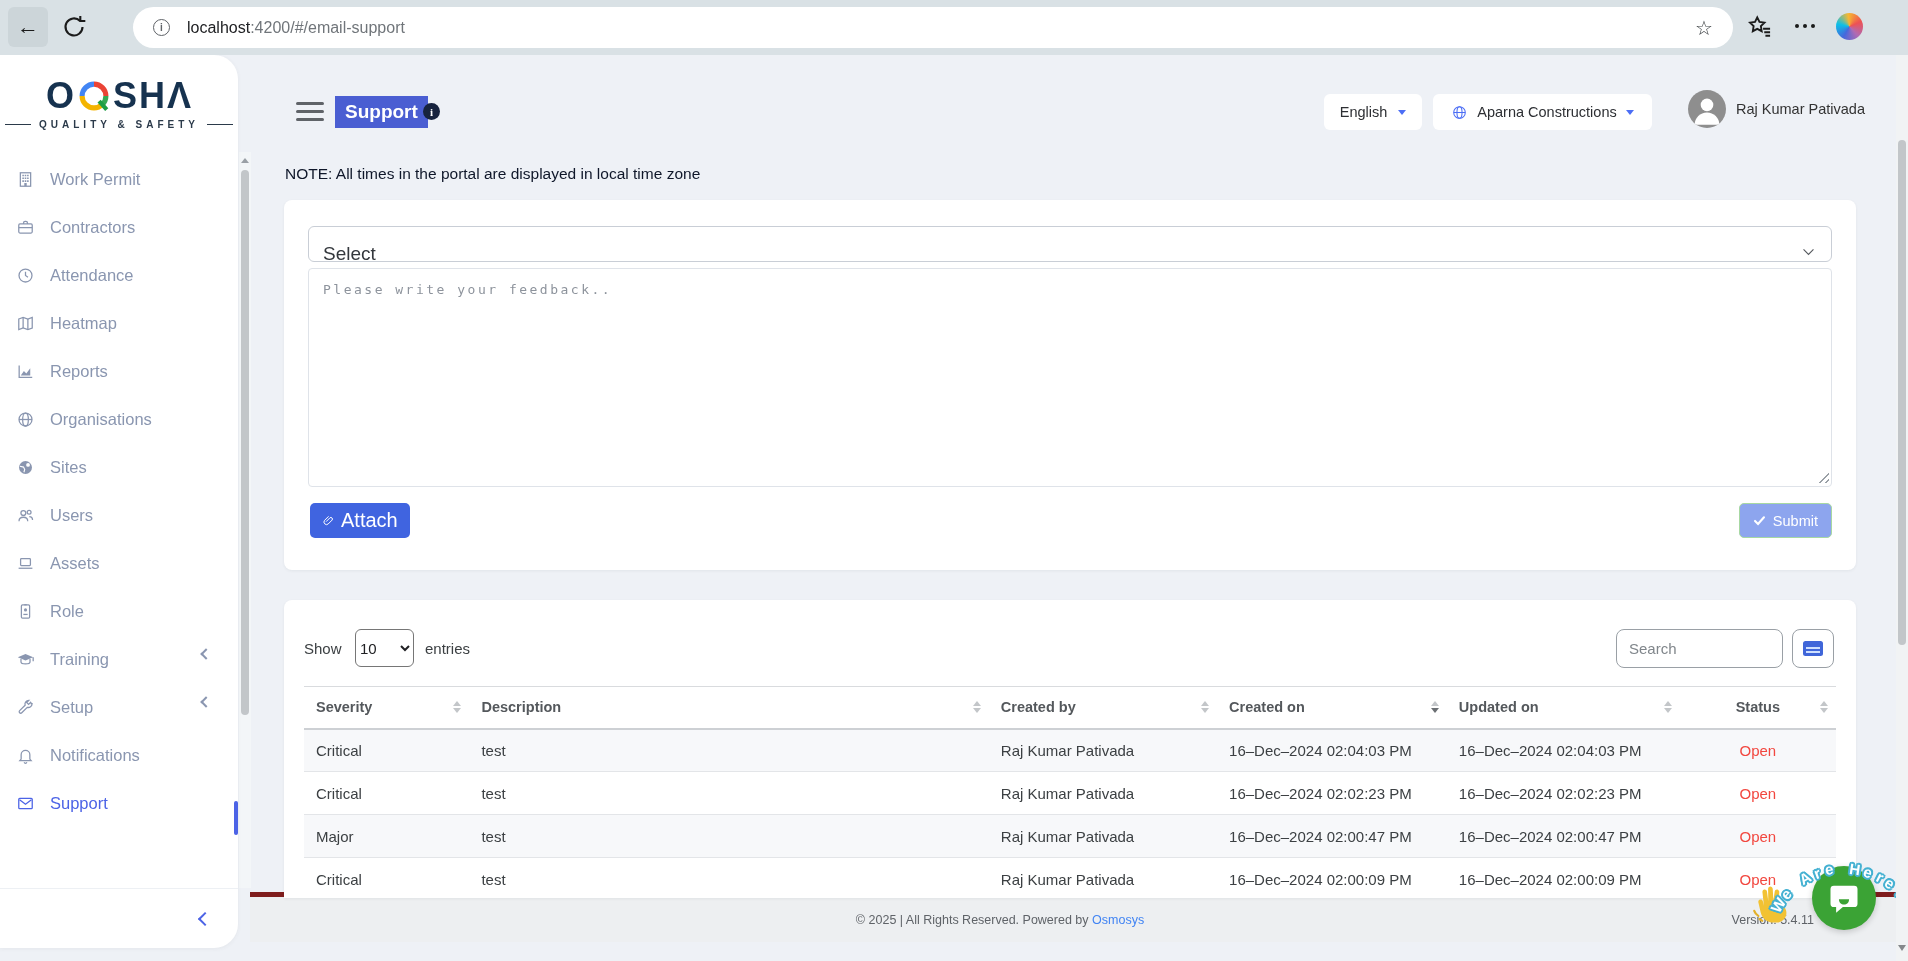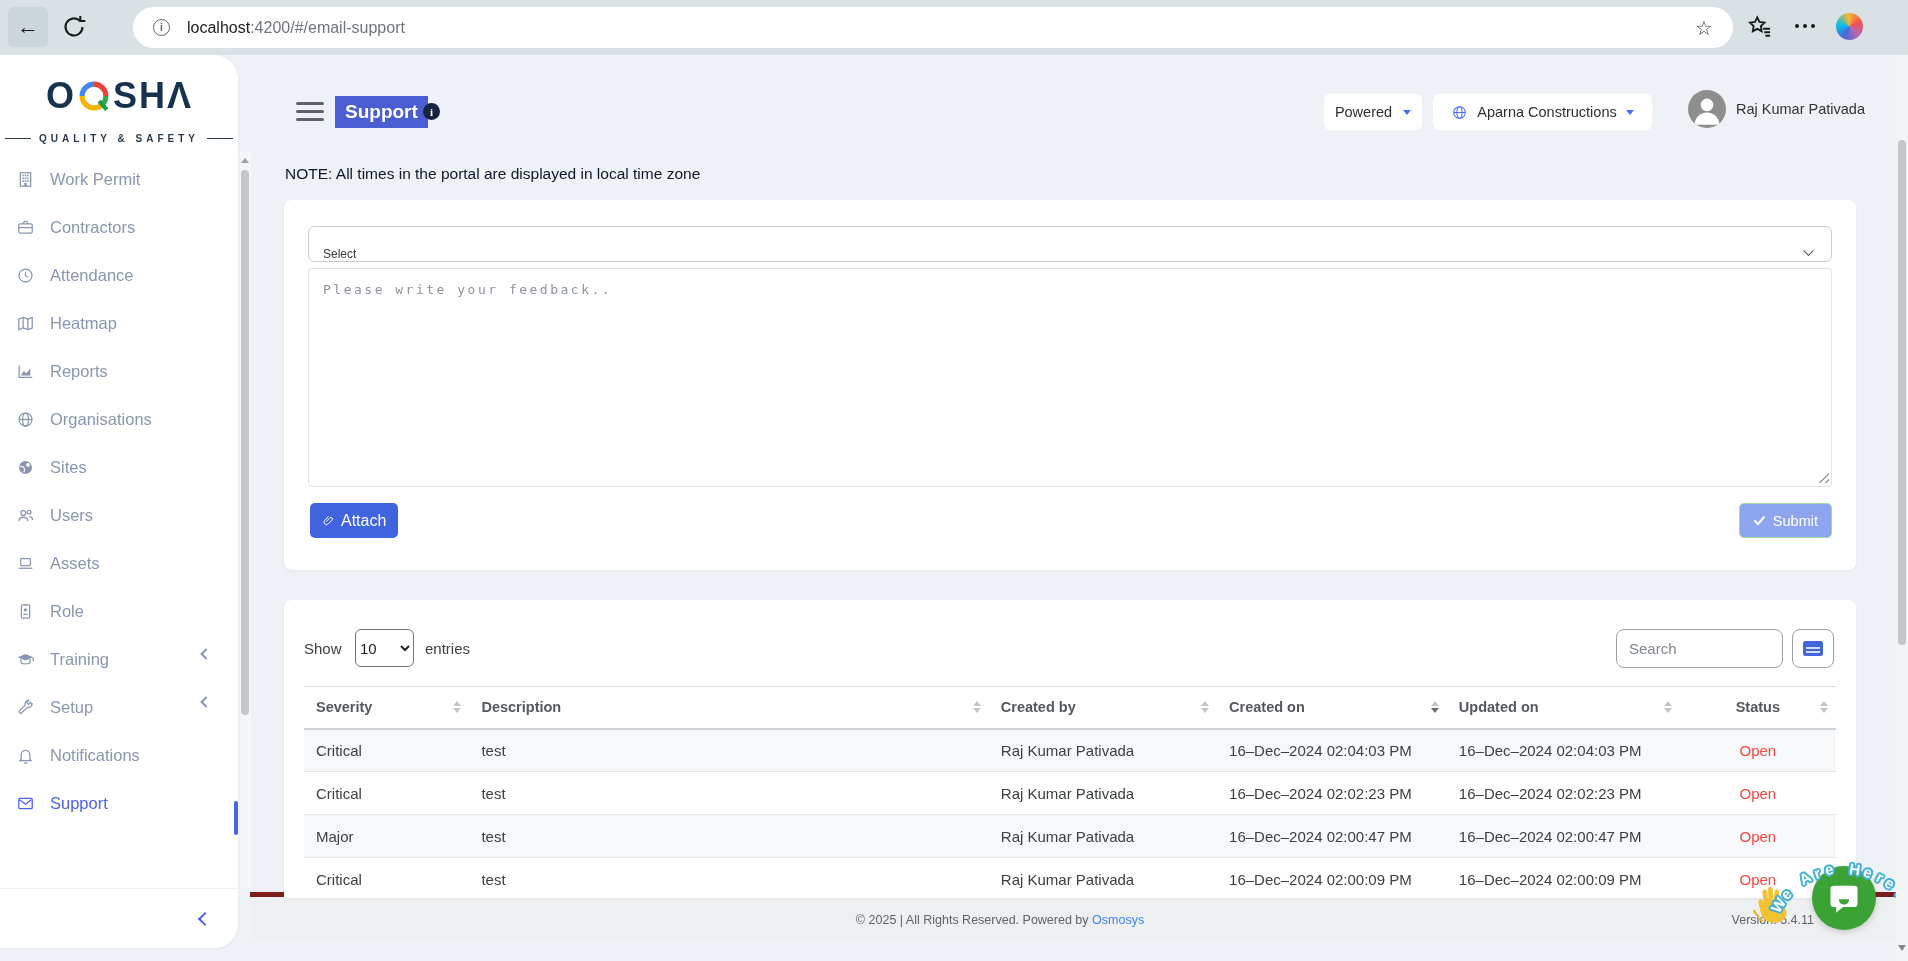--- a/index.html
+++ b/index.html
@@ -18,21 +18,21 @@
 .fav-icon{position:absolute;left:1745px;top:13px;width:28px;height:28px;color:#1b1b1b}
 .more-btn{position:absolute;left:1795px;top:24px;display:flex;gap:4px}
 .more-btn i{width:4px;height:4px;border-radius:50%;background:#1b1b1b}
 .copilot-btn{position:absolute;left:1836px;top:13px;width:27px;height:27px;border-radius:50%;background:conic-gradient(from 210deg,#4568dc,#0bc0e8,#f7b731,#ee5253,#b06ab3,#4568dc)}
 
 
 .sidebar{position:absolute;left:0;top:55px;width:238px;height:893px;background:#fff;border-radius:0 24px 24px 0;z-index:10;display:flex;flex-direction:column;box-shadow:0 1px 4px rgba(60,64,67,.06)}
 .logo-area{height:103px;padding-top:20px;text-align:center;flex:none}
 .logo{display:flex;align-items:center;justify-content:center;gap:1px;font-size:36px;font-weight:bold;color:#16324f;letter-spacing:1px}
 .logo svg{margin:0 1px}
-.tagline{margin-top:16px;font-size:10px;letter-spacing:4px;color:#2b3a4a;font-weight:bold;display:flex;align-items:center;justify-content:center;gap:8px}
+.tagline{margin-top:2px;font-size:10px;letter-spacing:4px;color:#2b3a4a;font-weight:bold;display:flex;align-items:center;justify-content:center;gap:8px}
 .tagline::before,.tagline::after{content:"";width:26px;height:1px;background:#2b3a4a}
 .menu{flex:1;padding-top:12px}
 .menu-item{height:48px;display:flex;padding-left:16px;color:#8a96b0;font-size:16.5px;position:relative;cursor:pointer}
 .menu-item svg{width:19px;height:19px;margin-right:15px;flex:none}
 .menu-item.active{color:#4c63e6}
 .menu-item.active::after{content:"";position:absolute;right:0;top:7px;bottom:7px;width:4px;background:#4c63e6;border-radius:2px}
 .chev-left{width:8px;height:8px;border-left:2.4px solid currentColor;border-bottom:2.4px solid currentColor;transform:rotate(45deg);position:absolute;right:28px}
 .sb-footer{height:60px;border-top:1px solid #edf0f4;display:flex;align-items:center;justify-content:flex-end;padding-right:28px;color:#4c63e6;flex:none}
 .sb-footer .chev-left{position:static;width:10px;height:10px}
 .sb-scrollbar{position:absolute;left:239px;top:152px;width:12px;height:736px;background:#f3f6f8;z-index:9}
@@ -51,27 +51,27 @@
 .avatar{position:absolute;left:1688px;top:90px;width:38px;height:38px;border-radius:50%;background:#8e8e8e;overflow:hidden;z-index:5}
 .avatar svg{width:100%;height:100%}
 .user-name{position:absolute;left:1736px;top:101px;font-size:14.5px;color:#333;z-index:5}
 
 
 .note{position:absolute;left:285px;top:165px;font-size:15.5px;color:#0f172a;z-index:5}
 
 
 .card{background:#fff;border-radius:8px;box-shadow:0 1px 3px rgba(60,64,67,.07)}
 .form-card{position:absolute;left:284px;top:200px;width:1572px;height:370px;z-index:5}
-.select-box{position:absolute;left:24px;right:24px;top:26px;height:36px;border:1px solid #c9ced6;border-radius:6px;display:flex;align-items:flex-end;padding:0 14px;font-size:12px;color:#33373c;cursor:pointer}
+.select-box{position:absolute;left:24px;right:24px;top:26px;height:36px;border:1px solid #c9ced6;border-radius:6px;display:flex;align-items:flex-start;padding:16px 14px;font-size:19px;color:#33373c;cursor:pointer}
 .select-box svg{margin-left:auto;width:17px;height:17px;color:#55595e}
 .feedback-area{position:absolute;left:24px;right:24px;top:68px;height:219px;border:1px solid #dfe3e9;border-radius:4px;resize:none;padding:13px 14px;font-size:13px;letter-spacing:2px;color:#333;font-family:"DejaVu Sans Mono",monospace;outline:none}
 .feedback-area::placeholder{color:#8d939c;letter-spacing:2.5px}
 .resize-grip{position:absolute;right:27px;top:272px;width:11px;height:11px;background:
  linear-gradient(315deg,transparent 2px,#9aa0a6 2px 3.2px,transparent 3.2px 6px,#9aa0a6 6px 7.2px,transparent 7.2px)}
-.attach-btn{position:absolute;left:26px;top:303px;height:35px;padding:0 12px;background:#4064e0;color:#fff;border:none;border-radius:5px;font-size:16px;display:flex;align-items:center;gap:5px;cursor:pointer;font-family:inherit}
+.attach-btn{position:absolute;left:26px;top:303px;height:35px;padding:0 12px;background:#4064e0;color:#fff;border:none;border-radius:5px;font-size:20px;display:flex;align-items:center;gap:5px;cursor:pointer;font-family:inherit}
 .attach-btn svg{width:14px;height:14px}
 .submit-btn{position:absolute;right:24px;top:303px;height:35px;padding:0 13px;background:#8da5ee;color:#fff;border:1px solid #a7d8a2;border-radius:5px;font-size:14.5px;display:flex;align-items:center;gap:7px;font-family:inherit}
 .submit-btn svg{width:13px;height:13px}
 
 
 .table-card{position:absolute;left:284px;top:600px;width:1572px;height:298px;border-radius:8px 8px 0 0;overflow:hidden;z-index:5}
 .tc-show{position:absolute;left:20px;top:40px;font-size:15px;color:#3c4043}
 .page-size{position:absolute;left:71px;top:29px;width:59px;height:38px;border:1px solid #767676;border-radius:6px;font-size:15px;color:#202124;padding:0 0;background:#fff;font-family:inherit}
 .tc-entries{position:absolute;left:141px;top:40px;font-size:15px;color:#3c4043}
 .search-input{position:absolute;left:1332px;top:29px;width:167px;height:39px;border:1px solid #9aa0a6;border-radius:8px;padding:0 12px;font-size:15px;color:#202124;outline:none;font-family:inherit}
@@ -279,21 +279,21 @@
 </div>
 
 <div class="hamburger">
     <i></i>
     <i></i>
     <i></i>
   </div>
 <div class="title-chip">Support</div>
 <div class="info-dot">i</div>
 <div class="lang-box">
-  <span>Powered</span>
+  <span>English</span>
   <i class="caret-down"></i>
 </div>
 <div class="org-box">
   <svg viewBox="0 0 24 24" fill="none" stroke="currentColor" stroke-width="1.5">
       <circle cx="12" cy="12" r="8.2"></circle>
       <ellipse cx="12" cy="12" rx="3.6" ry="8.2"></ellipse>
       <path d="M4 12h16"></path>
     </svg>
   <span>Aparna Constructions</span>
   <i class="caret-down"></i>

